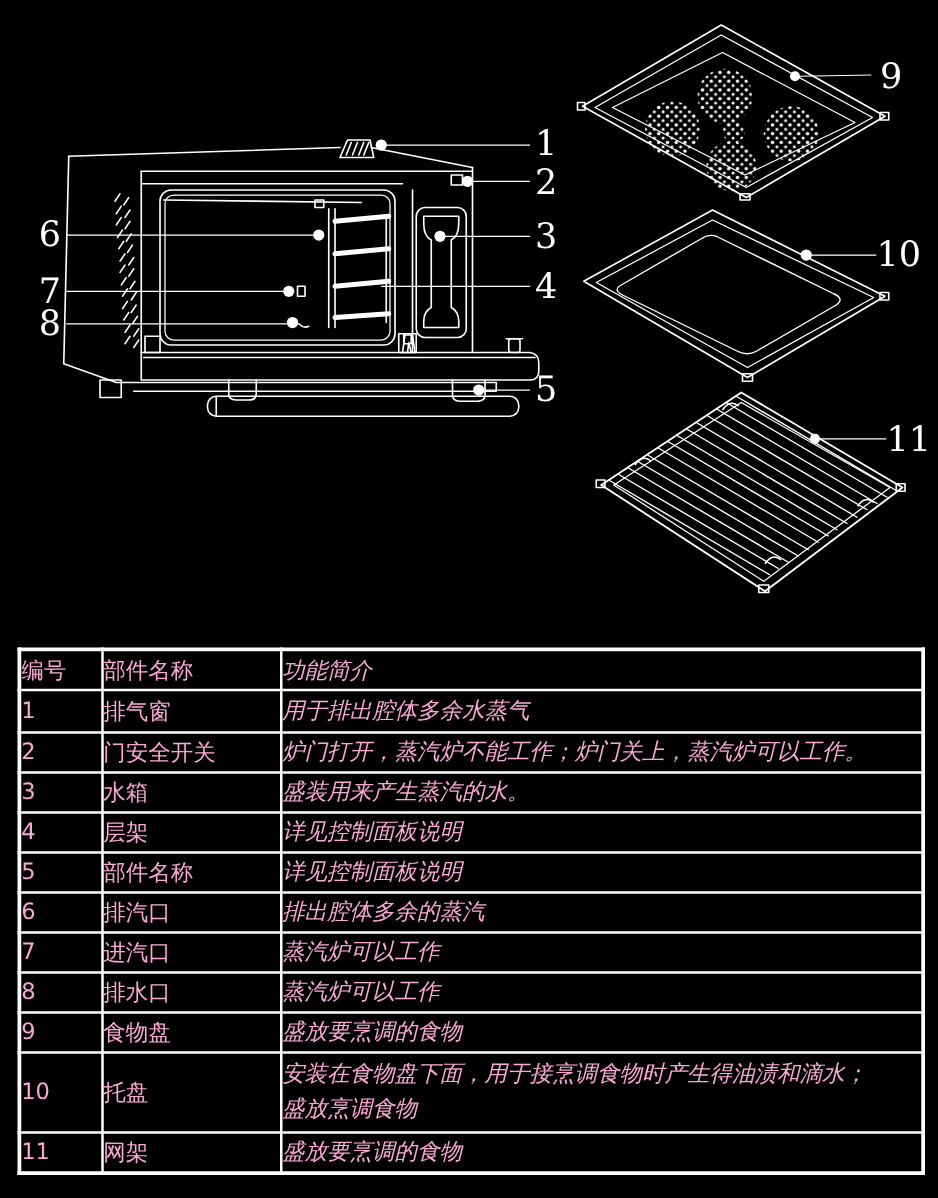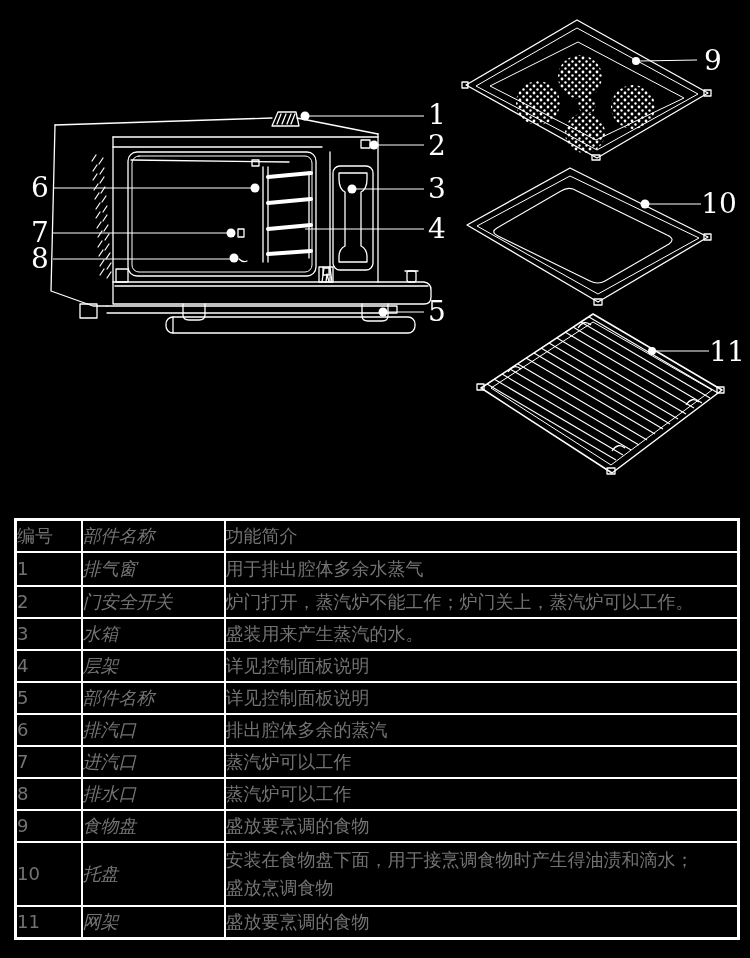--- a/index.html
+++ b/index.html
@@ -5,34 +5,34 @@
   html,body{margin:0;padding:0;background:#000;}
   .page{
     position:relative;width:750px;height:958px;background:#000;
     color:#fff;font-family:"DejaVu Sans",sans-serif;overflow:hidden;
   }
   .diagram{position:absolute;left:0;top:0;width:750px;height:505px;}
   .callout-num{font-family:"DejaVu Serif",serif;font-size:28px;fill:#ffffff;}
   .parts-table{
     position:absolute;left:14px;top:518px;width:723px;
     border-collapse:collapse;table-layout:fixed;
-    border:3px solid #fff;font-size:18px;color:#737373;
+    border:3px solid #fff;font-size:18px;color:#f9a8d4;
   }
   .parts-table th,.parts-table td{
     border:2px solid #fff;padding:0;vertical-align:middle;
     text-align:left;font-weight:normal;overflow:hidden;white-space:nowrap;
   }
   tr.hdr{height:32px;}
   tr.row{height:32px;}
   tr.r1{height:34px;}
   tr.tall{height:64px;}
   tr.r11{height:33px;}
   .h-id,.c-id{padding-left:9px;}
-  .h-name,.c-name{padding-left:11px;font-style:italic;}
-  .h-desc,.c-desc{padding-left:33px;}
+  .h-name,.c-name{padding-left:11px;}
+  .h-desc,.c-desc{padding-left:33px;font-style:italic;}
   tr.r2 .c-desc{}
   .c-desc div{line-height:28px;}
 </style>
 </head>
 <body>
 
 <div class="page">
 
   <div class="diagram">
     <svg width="750" height="505" viewBox="0 0 750 505">

